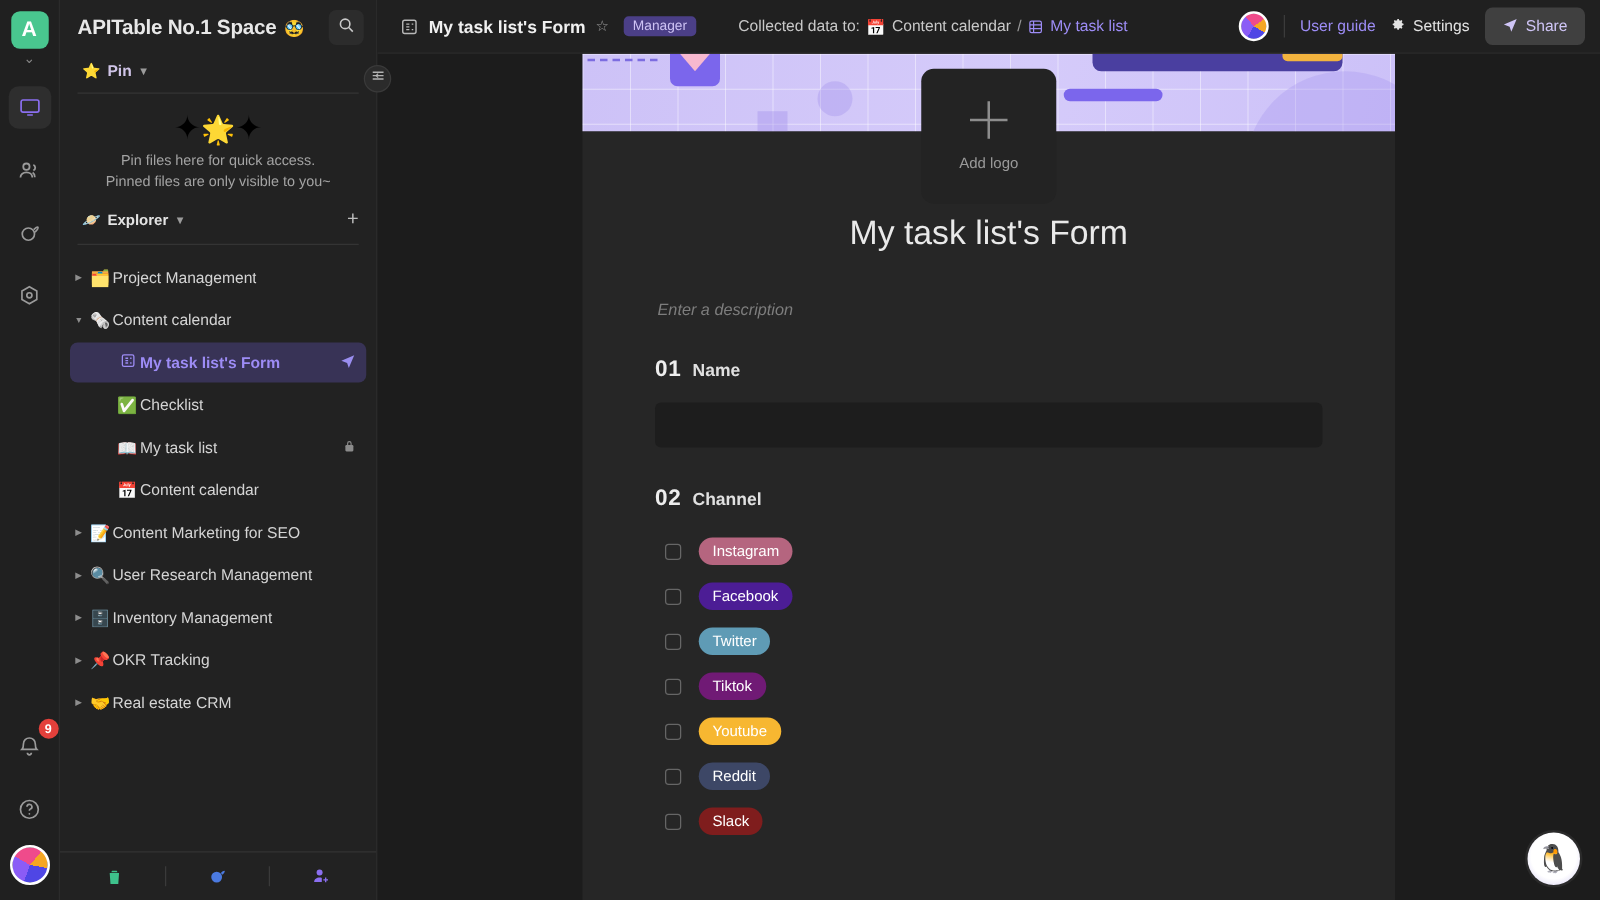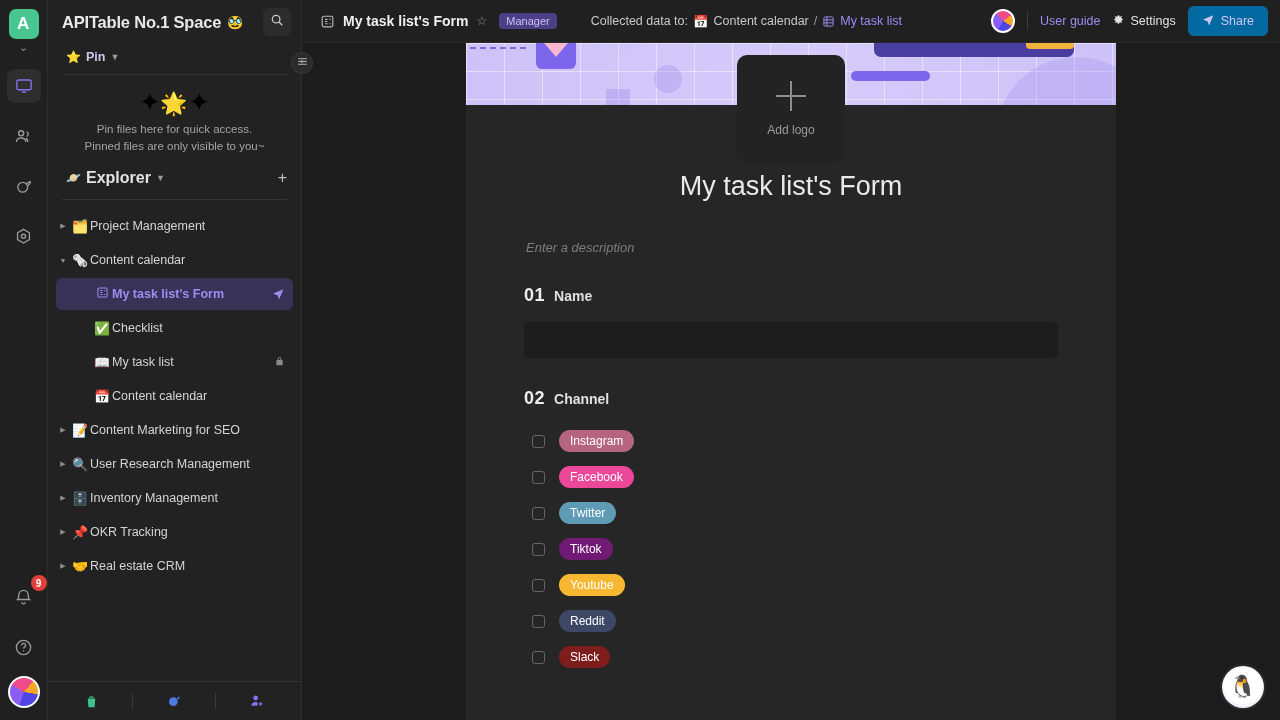--- a/index.html
+++ b/index.html
@@ -59,21 +59,21 @@
   }
   .pin-head { display: flex; align-items: center; gap: 5px; padding: 6px 14px 4px 18px; }
   .pin-star { font-size: 12px; }
   .pin-label { color: #d0c5e8; font-size: 12.5px; font-weight: bold; }
   .chev { color: #9b9b9b; font-size: 9px; }
   .divider-h { height: 1px; background: #343434; margin: 6px 14px 0 14px; }
   .pin-empty { text-align: center; padding: 10px 14px 4px; }
   .pin-art { font-size: 26px; line-height: 34px; }
   .pin-text { color: #a3a3a3; font-size: 11.5px; line-height: 17px; }
   .explorer-head { display: flex; align-items: center; gap: 5px; padding: 10px 14px 6px 18px; }
-  .explorer-label { color: #e3e3e3; font-size: 16px; font-weight: bold; }
+  .explorer-label { color: #e3e3e3; font-size: 12px; font-weight: bold; }
   .plus-btn { margin-left: auto; color: #bdbdbd; font-size: 16px; line-height: 14px; }
   .tree { margin-top: 8px; overflow: hidden; flex: 1; }
   .node {
     display: flex; align-items: center; height: 32px; margin: 2px 8px 2px 8px;
     border-radius: 6px; color: #d4d4d4; font-size: 12.5px; padding-right: 8px;
   }
   .node .arrow { width: 14px; text-align: center; color: #8d8d8d; font-size: 7px; flex: 0 0 14px; }
   .node .emo { width: 20px; text-align: center; font-size: 13px; flex: 0 0 20px; }
   .node .nm { white-space: nowrap; overflow: hidden; text-overflow: ellipsis; }
   .node.child { padding-left: 22px; }
@@ -114,21 +114,21 @@
   .tb-right { margin-left: auto; display: flex; align-items: center; gap: 12px; }
   .brand-dot {
     width: 24px; height: 24px; border-radius: 50%;
     background: conic-gradient(from 210deg, #8b5cf6 0deg 110deg, #ef4b8b 110deg 205deg, #f5a623 205deg 270deg, #4f46e5 270deg 360deg);
     border: 2px solid #fff;
   }
   .tb-vdiv { width: 1px; height: 18px; background: #3b3b3b; }
   .user-guide { color: #9d8cf5; font-size: 12.5px; }
   .settings { color: #e2e2e2; font-size: 12.5px; display: flex; align-items: center; gap: 5px; }
   .share-btn {
-    background: #0369a1; color: #cfc5f6; font-size: 12.5px; border-radius: 6px;
+    background: #404040; color: #cfc5f6; font-size: 12.5px; border-radius: 6px;
     padding: 7px 14px; display: flex; align-items: center; gap: 6px;
   }
 
   
   .form-scroll { flex: 1; overflow: hidden; position: relative; display: flex; justify-content: center; }
   .form-card {
     width: 650px; background: #262626; position: relative; min-height: 100%;
   }
   .banner {
     height: 62px; position: relative; overflow: hidden;
@@ -477,21 +477,21 @@
               <span class="q-num">02</span>
               <span class="q-label">Channel</span>
             </div>
             <div class="opt-list" id="opt-list">
                 <div class="opt">
                   <span class="cbox"></span>
                   <span class="pill" style="background: rgb(181, 101, 127);">Instagram</span>
                 </div>
                 <div class="opt">
                   <span class="cbox"></span>
-                  <span class="pill" style="background: #ec4899;">Facebook</span>
+                  <span class="pill" style="background: #4c1d95;">Facebook</span>
                 </div>
                 <div class="opt">
                   <span class="cbox"></span>
                   <span class="pill" style="background: rgb(95, 155, 181);">Twitter</span>
                 </div>
                 <div class="opt">
                   <span class="cbox"></span>
                   <span class="pill" style="background: #701a75;">Tiktok</span>
                 </div>
                 <div class="opt">

